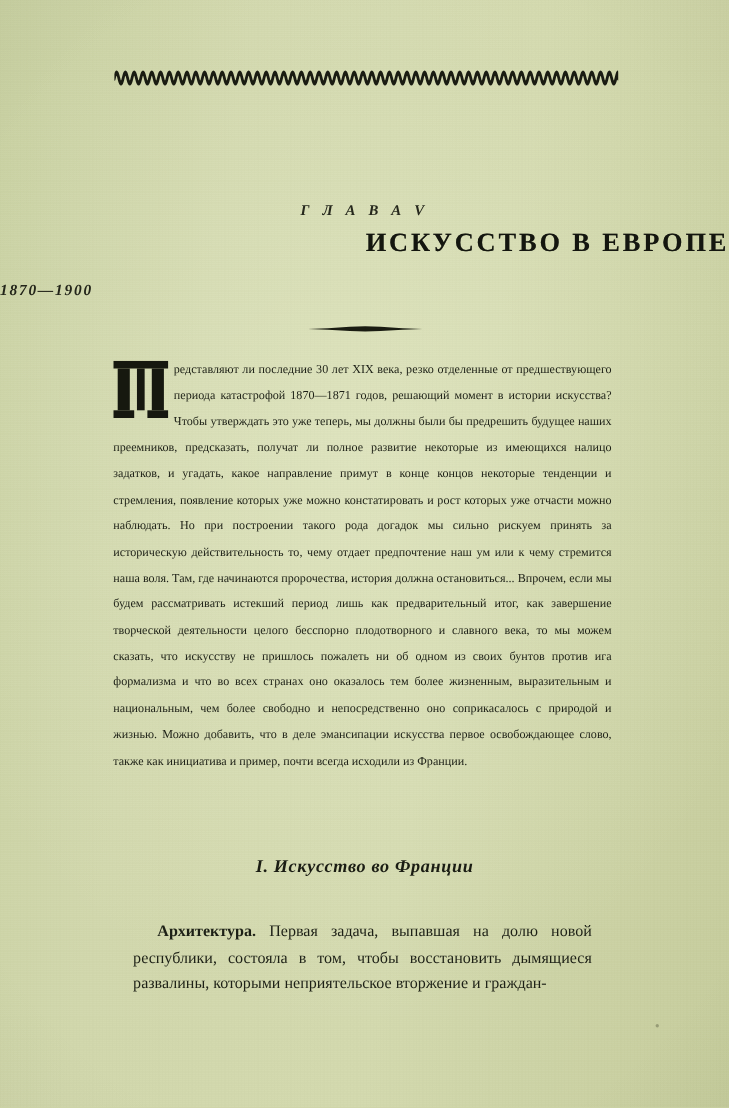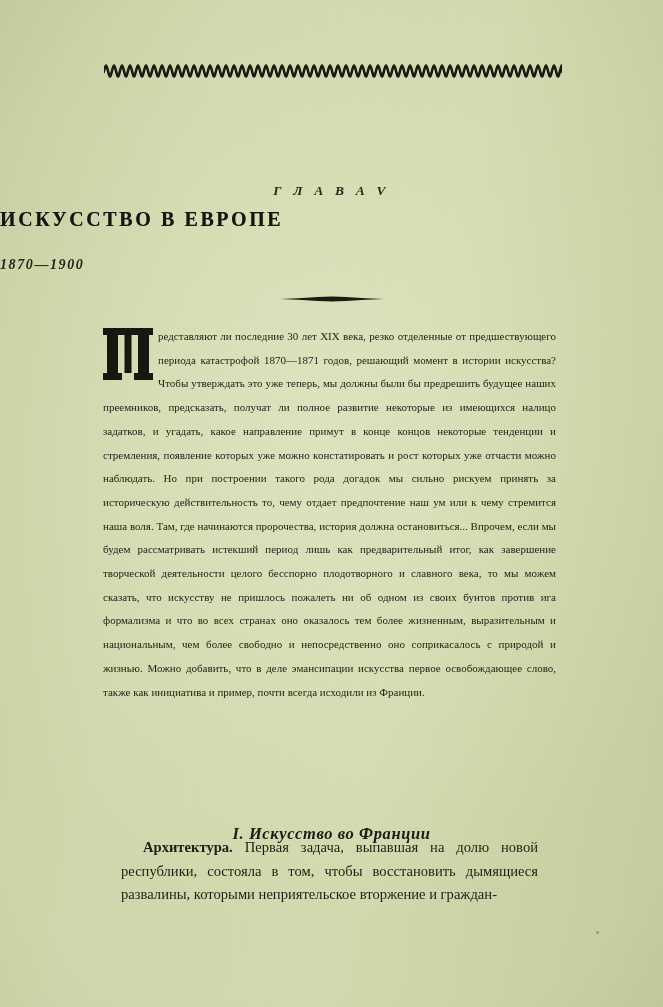--- a/index.html
+++ b/index.html
@@ -60,23 +60,23 @@
     font-style: italic;
     font-weight: 700;
     font-size: 13.5px;
     letter-spacing: 4.2px;
     color: #26281d;
   }
   .chapter-title {
     position: absolute;
     left: 0; right: 0;
     top: 208px;
-    text-align: left;
-    font-weight: 700;
-    font-size: 20px;
+    text-align: right;
+    font-weight: 700;
+    font-size: 24px;
     letter-spacing: 2.6px;
     color: #14160f;
     text-shadow: 0 0 0.6px rgba(20,22,15,0.55);
   }
   .chapter-years {
     position: absolute;
     left: 0; right: 0;
     top: 257px;
     font-style: italic;
     font-weight: 700;
@@ -127,21 +127,20 @@
   .section-heading {
     position: absolute;
     left: 0; right: 0;
     top: 778px;
     text-align: center;
     font-style: italic;
     font-weight: 700;
     font-size: 16.5px;
     letter-spacing: 0.6px;
     color: #1a1c13;
-    margin-top: 46px;
   }
 
   
   .tail-block {
     position: absolute;
     left: 103px;
     top: 818px;
     width: 453px;
     font-size: 14.6px;
     line-height: 23.7px;

